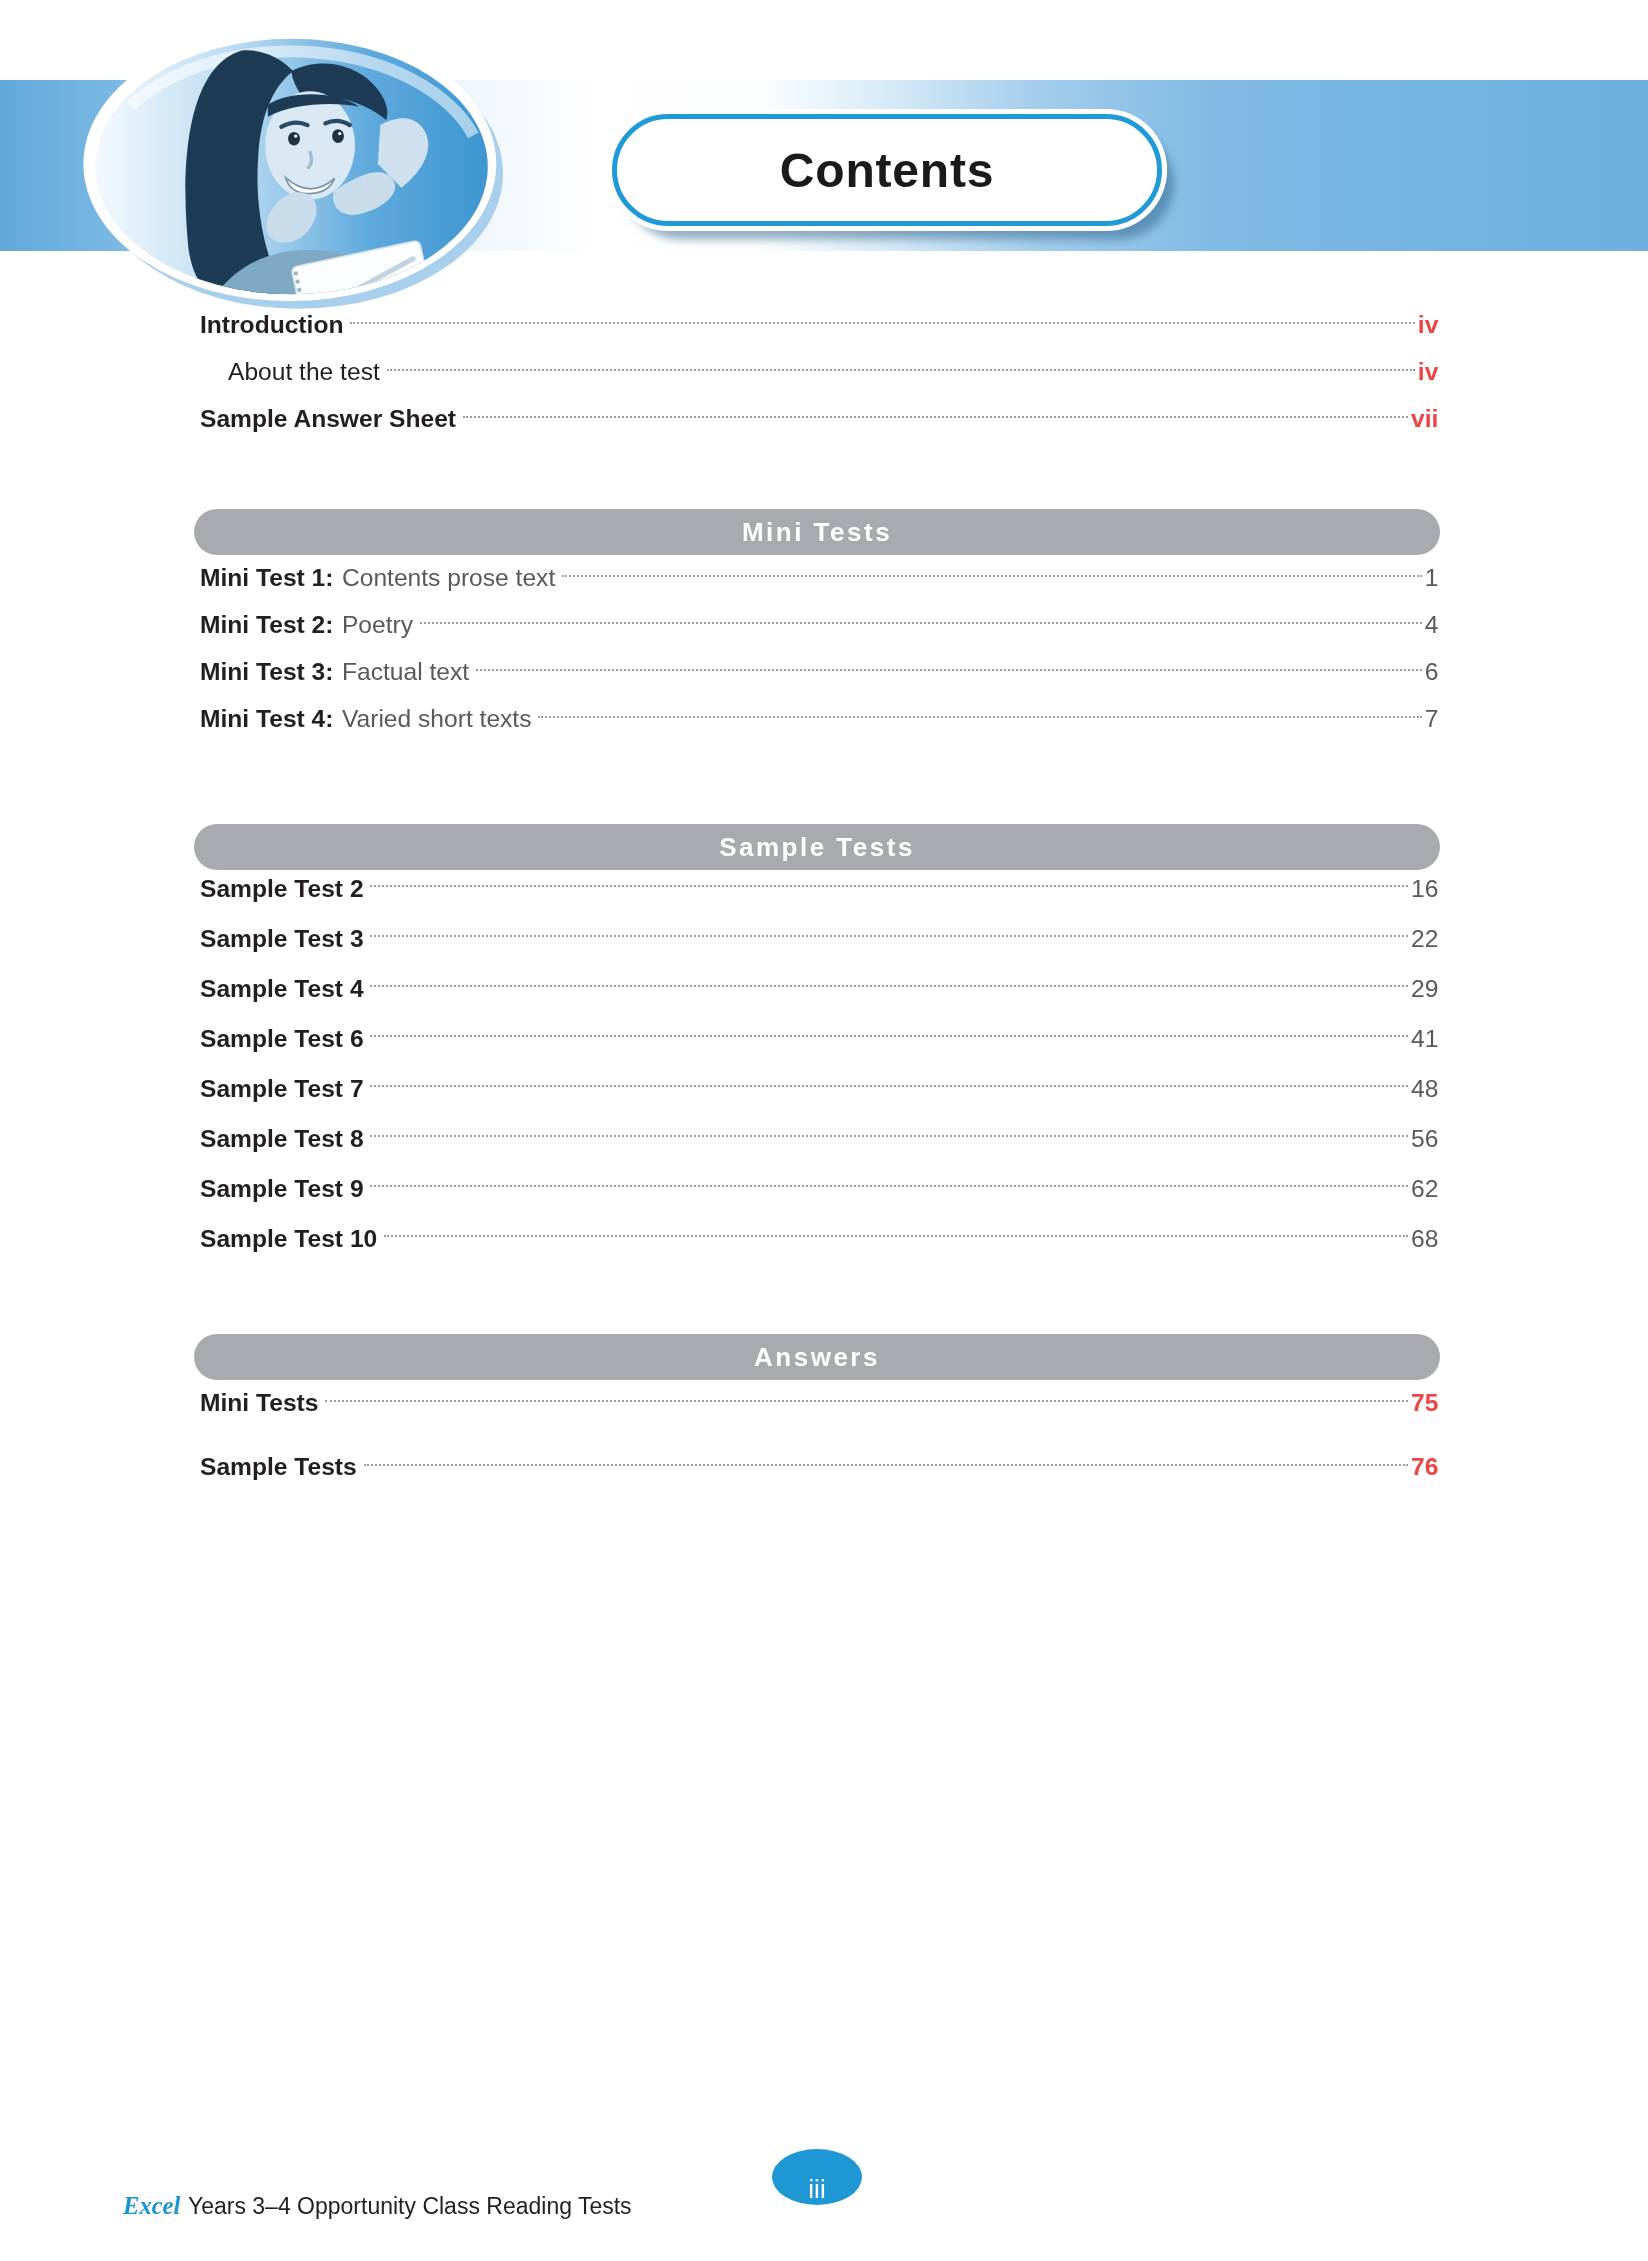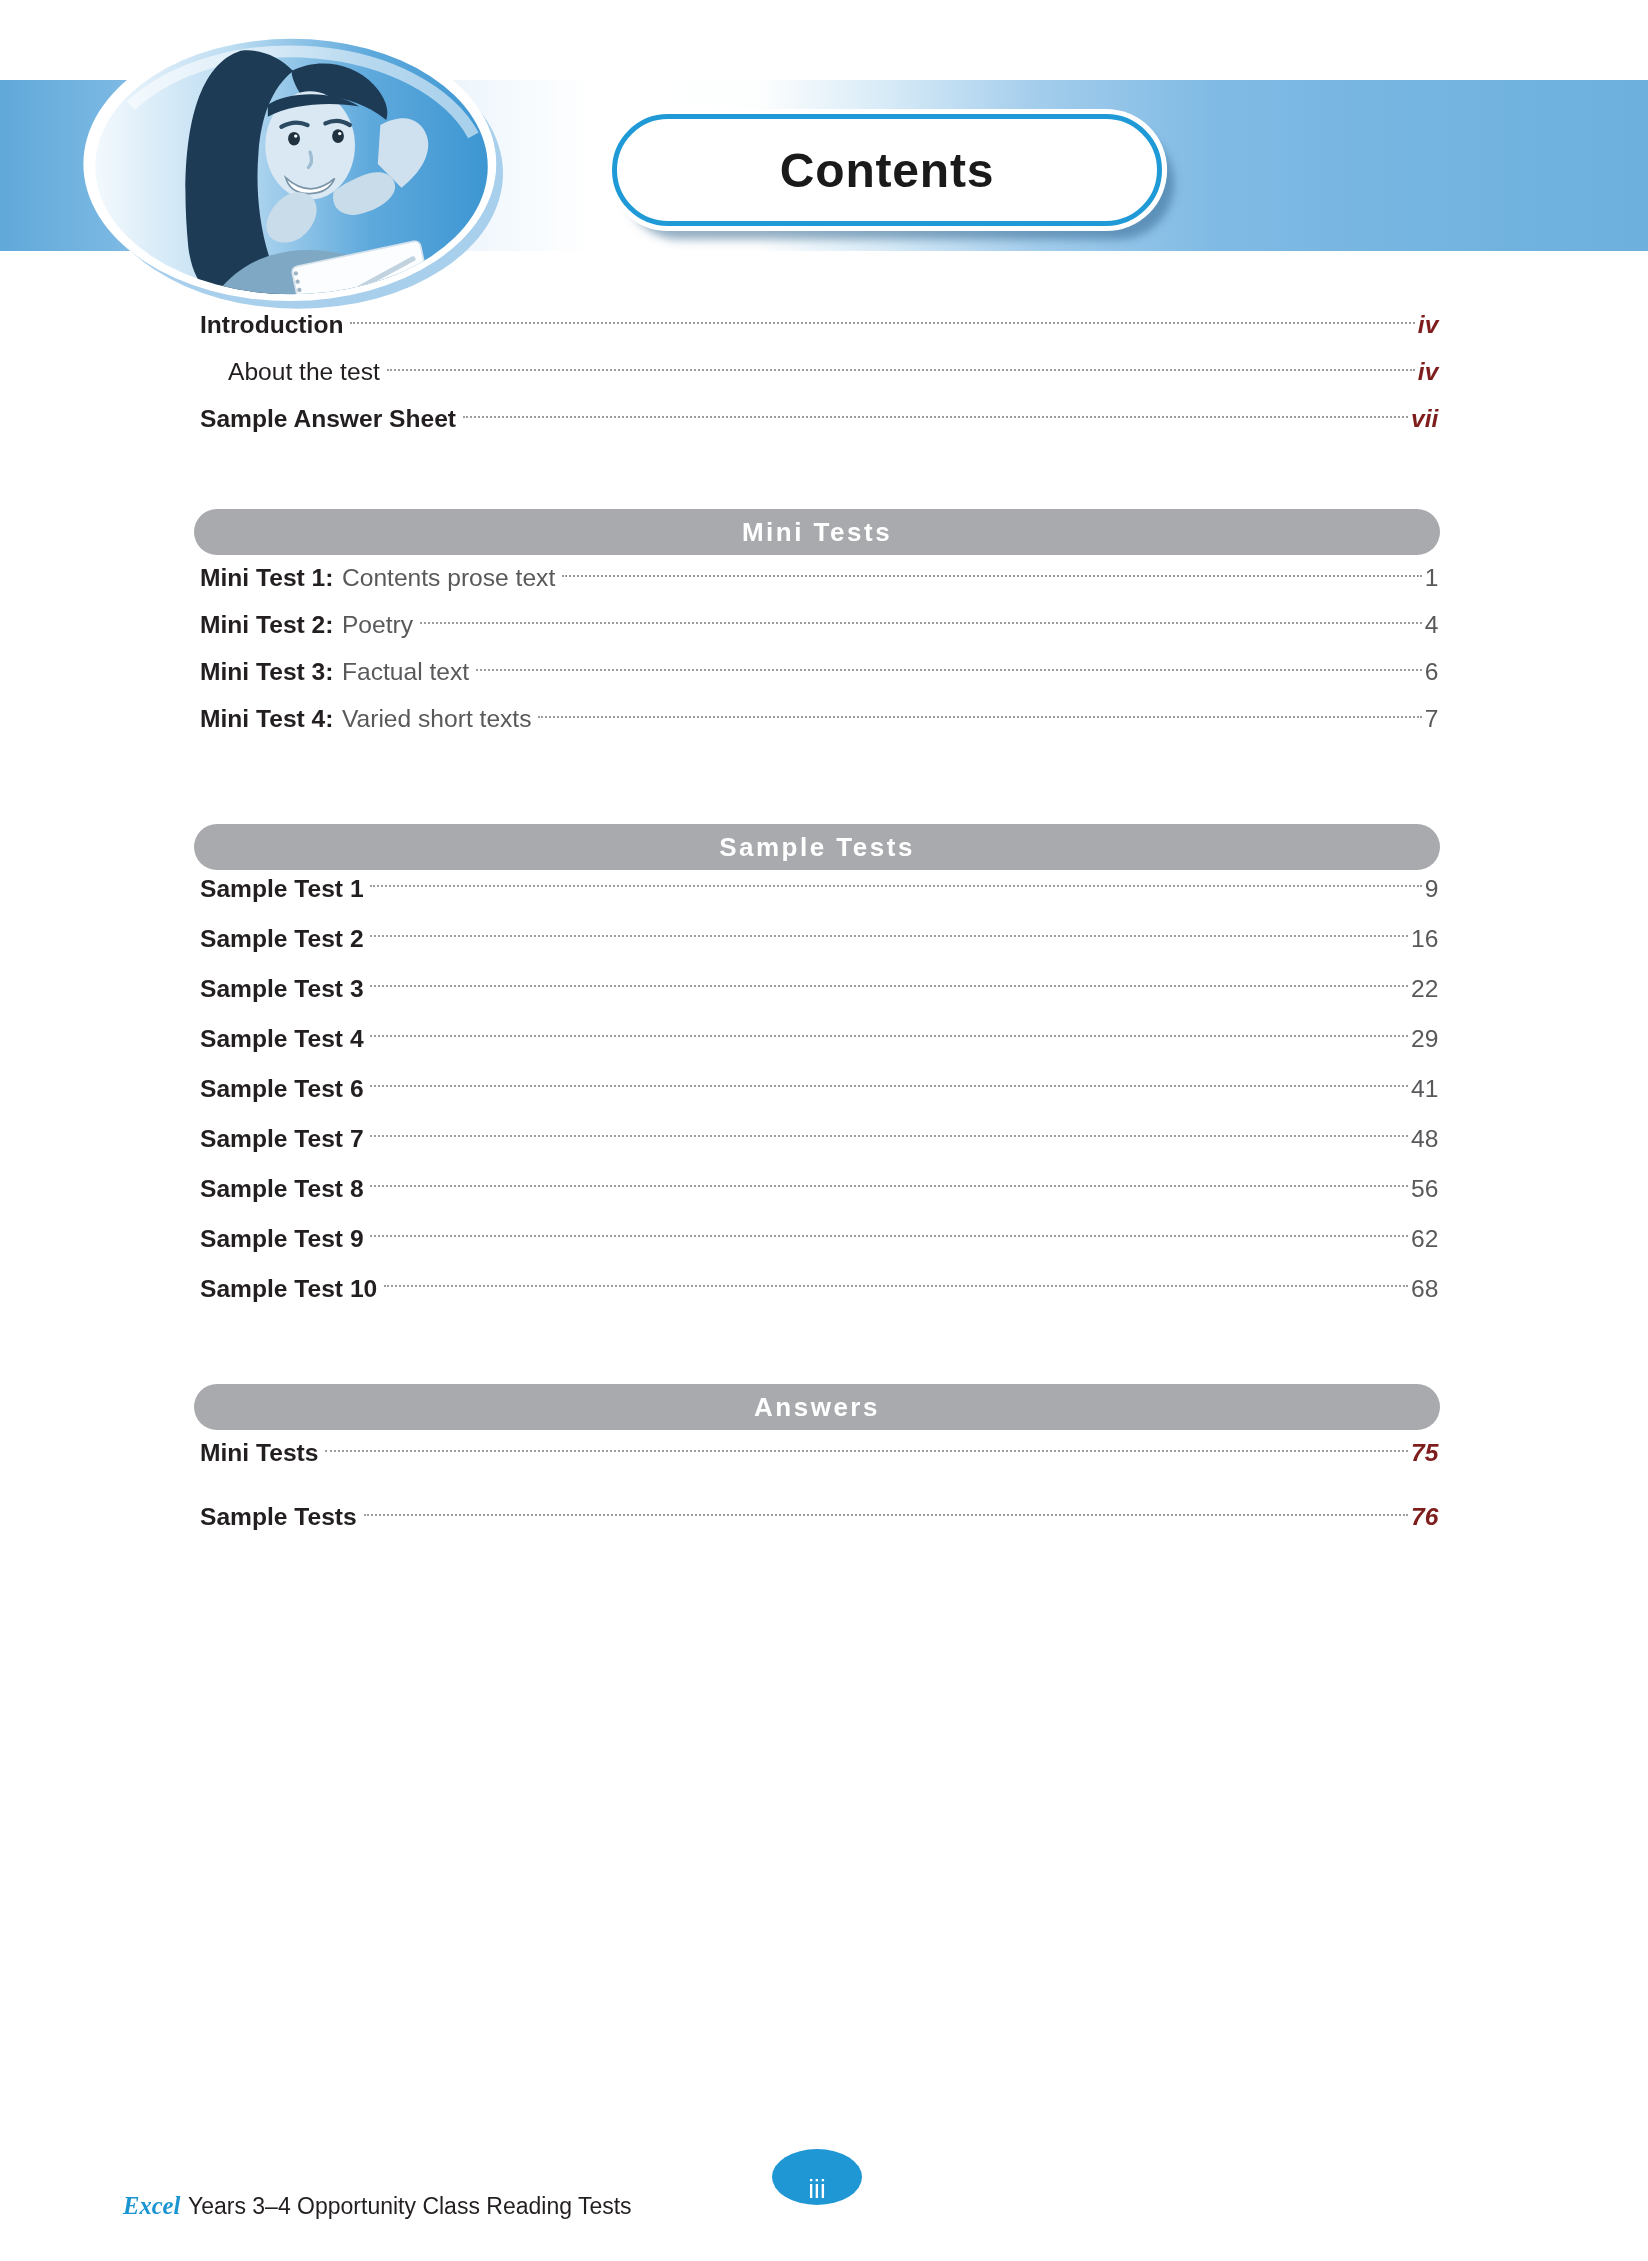--- a/index.html
+++ b/index.html
@@ -38,21 +38,21 @@
     display:flex; align-items:center; font-size:24.6px; color:#231f20;
     line-height:1.15; padding-left:6px; padding-right:1.7px; box-sizing:border-box;
   }
   .front-matter .row { height:47px; }
   .row .lbl-bold { font-weight:bold; white-space:nowrap; }
   .row .lbl-reg  { font-weight:normal; white-space:nowrap; }
   .row .desc { font-weight:normal; color:#58595b; margin-left:8.5px; white-space:nowrap; }
   .row .indent { padding-left:28px; }
   .leader { flex:1; min-width:17px; border-bottom:2.5px dotted #9b9da0; margin:0 2.5px 6px 6.8px; }
   .pagenum { font-weight:normal; color:#58595b; white-space:nowrap; }
-  .pagenum.pg-bold { font-weight:bold; color:#7f1d1d;font-style:italic; }
+  .pagenum.pg-bold { font-weight:bold; color:#ef4444; }
 
   .section-pill {
     height:46px; background:#a8aaad; border-radius:24px;
     display:flex; align-items:center; justify-content:center;
     color:#ffffff; font-weight:bold; font-size:26px; letter-spacing:2.5px;
   }
   .section-0 .section-pill { margin-top:66px; }
   .section-0 .rows .row { height:47px; }
   .section-1 .section-pill { margin-top:81px; }
   .section-1 .rows { margin-top:-6px; }
@@ -182,25 +182,20 @@
               <span class="desc">Varied short texts</span>
               <div class="leader"></div>
               <span class="pagenum">7</span>
             </div>
           </div>
         </div>
         <div class="section section-1">
           <div class="section-pill">Sample Tests</div>
           <div class="rows">
             <div class="row">
-              <span class="lbl-bold">Sample Test 1</span>
-              <div class="leader"></div>
-              <span class="pagenum">9</span>
-            </div>
-            <div class="row">
               <span class="lbl-bold">Sample Test 2</span>
               <div class="leader"></div>
               <span class="pagenum">16</span>
             </div>
             <div class="row">
               <span class="lbl-bold">Sample Test 3</span>
               <div class="leader"></div>
               <span class="pagenum">22</span>
             </div>
             <div class="row">

